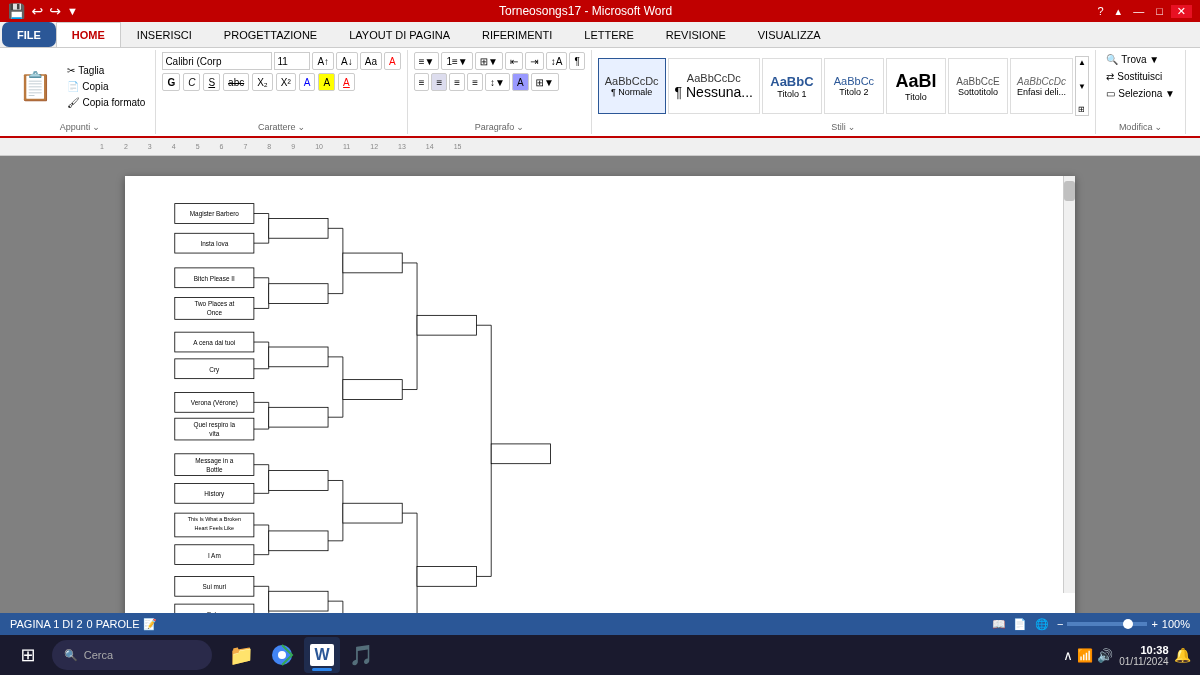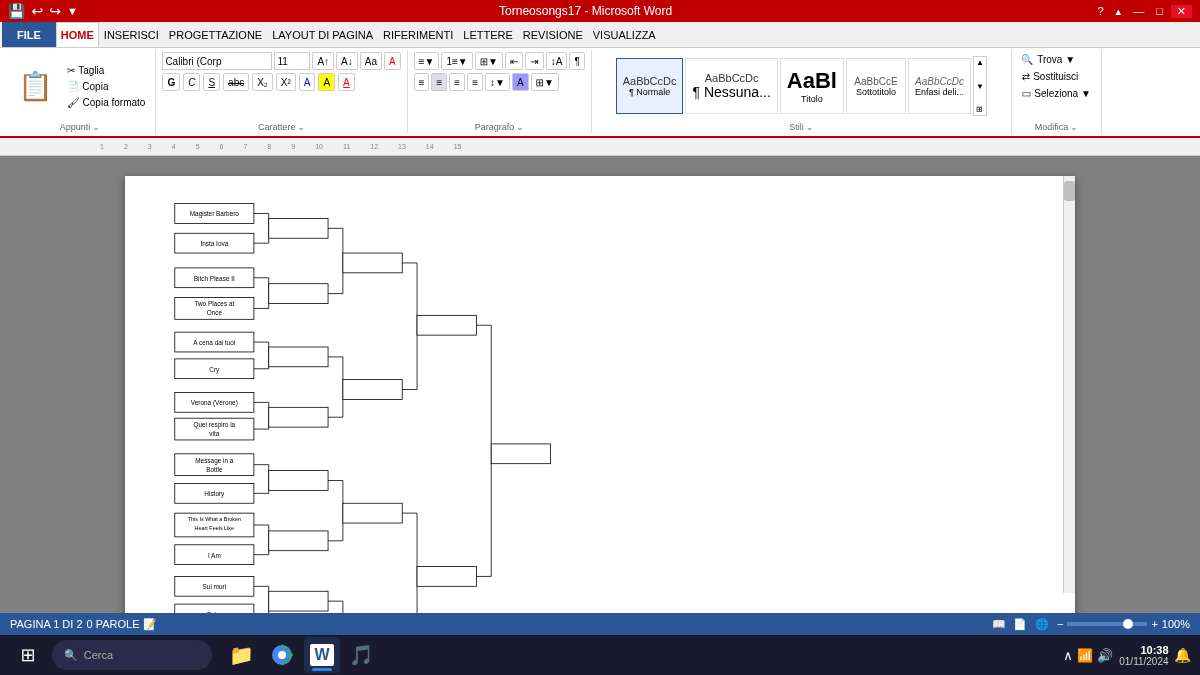--- a/index.html
+++ b/index.html
@@ -23,41 +23,42 @@
     
     .ribbon-tabs {
       background: #f0f0f0;
       border-bottom: 1px solid #ccc;
       display: flex;
       align-items: flex-end;
       height: 26px;
       padding-left: 2px;
     }
     .ribbon-tab {
-      padding: 4px 4px;
+      padding: 4px 15px;
       font-size: 11px;
       cursor: pointer;
       border: 1px solid transparent;
       border-bottom: none;
       background: transparent;
       height: 100%;
       display: flex;
       align-items: center;
     }
     .ribbon-tab.active {
       background: white;
       border-color: #ccc;
       font-weight: bold;
       color: #c00000;
     }
     .ribbon-tab.file-tab {
       background: #2b5797;
       color: white;
       font-weight: bold;
       padding: 4px 14px;
+      border-radius: 7px;
     }
 
     
     .ribbon {
       background: white;
       border-bottom: 2px solid #c00000;
       height: 90px;
       display: flex;
       align-items: stretch;
       padding: 2px 4px;
@@ -410,21 +411,29 @@
     <div class="ribbon-group-content" style="align-items:center;gap:2px;">
       <div class="style-item active">
         <span style="font-size:11px;color:#333;">AaBbCcDc</span>
         <span style="font-size:9px;">¶ Normale</span>
       </div>
       <div class="style-item">
         <span style="font-size:11px;color:#333;">AaBbCcDc</span>
         <span style="font-size:14px;">¶ Nessuna...</span>
       </div>
       <div class="style-item">
-        <span style="font-size:22px;font-weight:bold;">AaBl</span>
+        <span style="font-size:13px;color:#2b5797;font-weight:bold;">AaBbC</span>
+        <span style="font-size:9px;">Titolo 1</span>
+      </div>
+      <div class="style-item">
+        <span style="font-size:11px;color:#2b5797;">AaBbCc</span>
+        <span style="font-size:9px;">Titolo 2</span>
+      </div>
+      <div class="style-item">
+        <span style="font-size:18px;font-weight:bold;">AaBl</span>
         <span style="font-size:9px;">Titolo</span>
       </div>
       <div class="style-item">
         <span style="font-size:10px;color:#555;">AaBbCcE</span>
         <span style="font-size:9px;">Sottotitolo</span>
       </div>
       <div class="style-item">
         <span style="font-size:10px;font-style:italic;color:#666;">AaBbCcDc</span>
         <span style="font-size:9px;">Enfasi deli...</span>
       </div>

